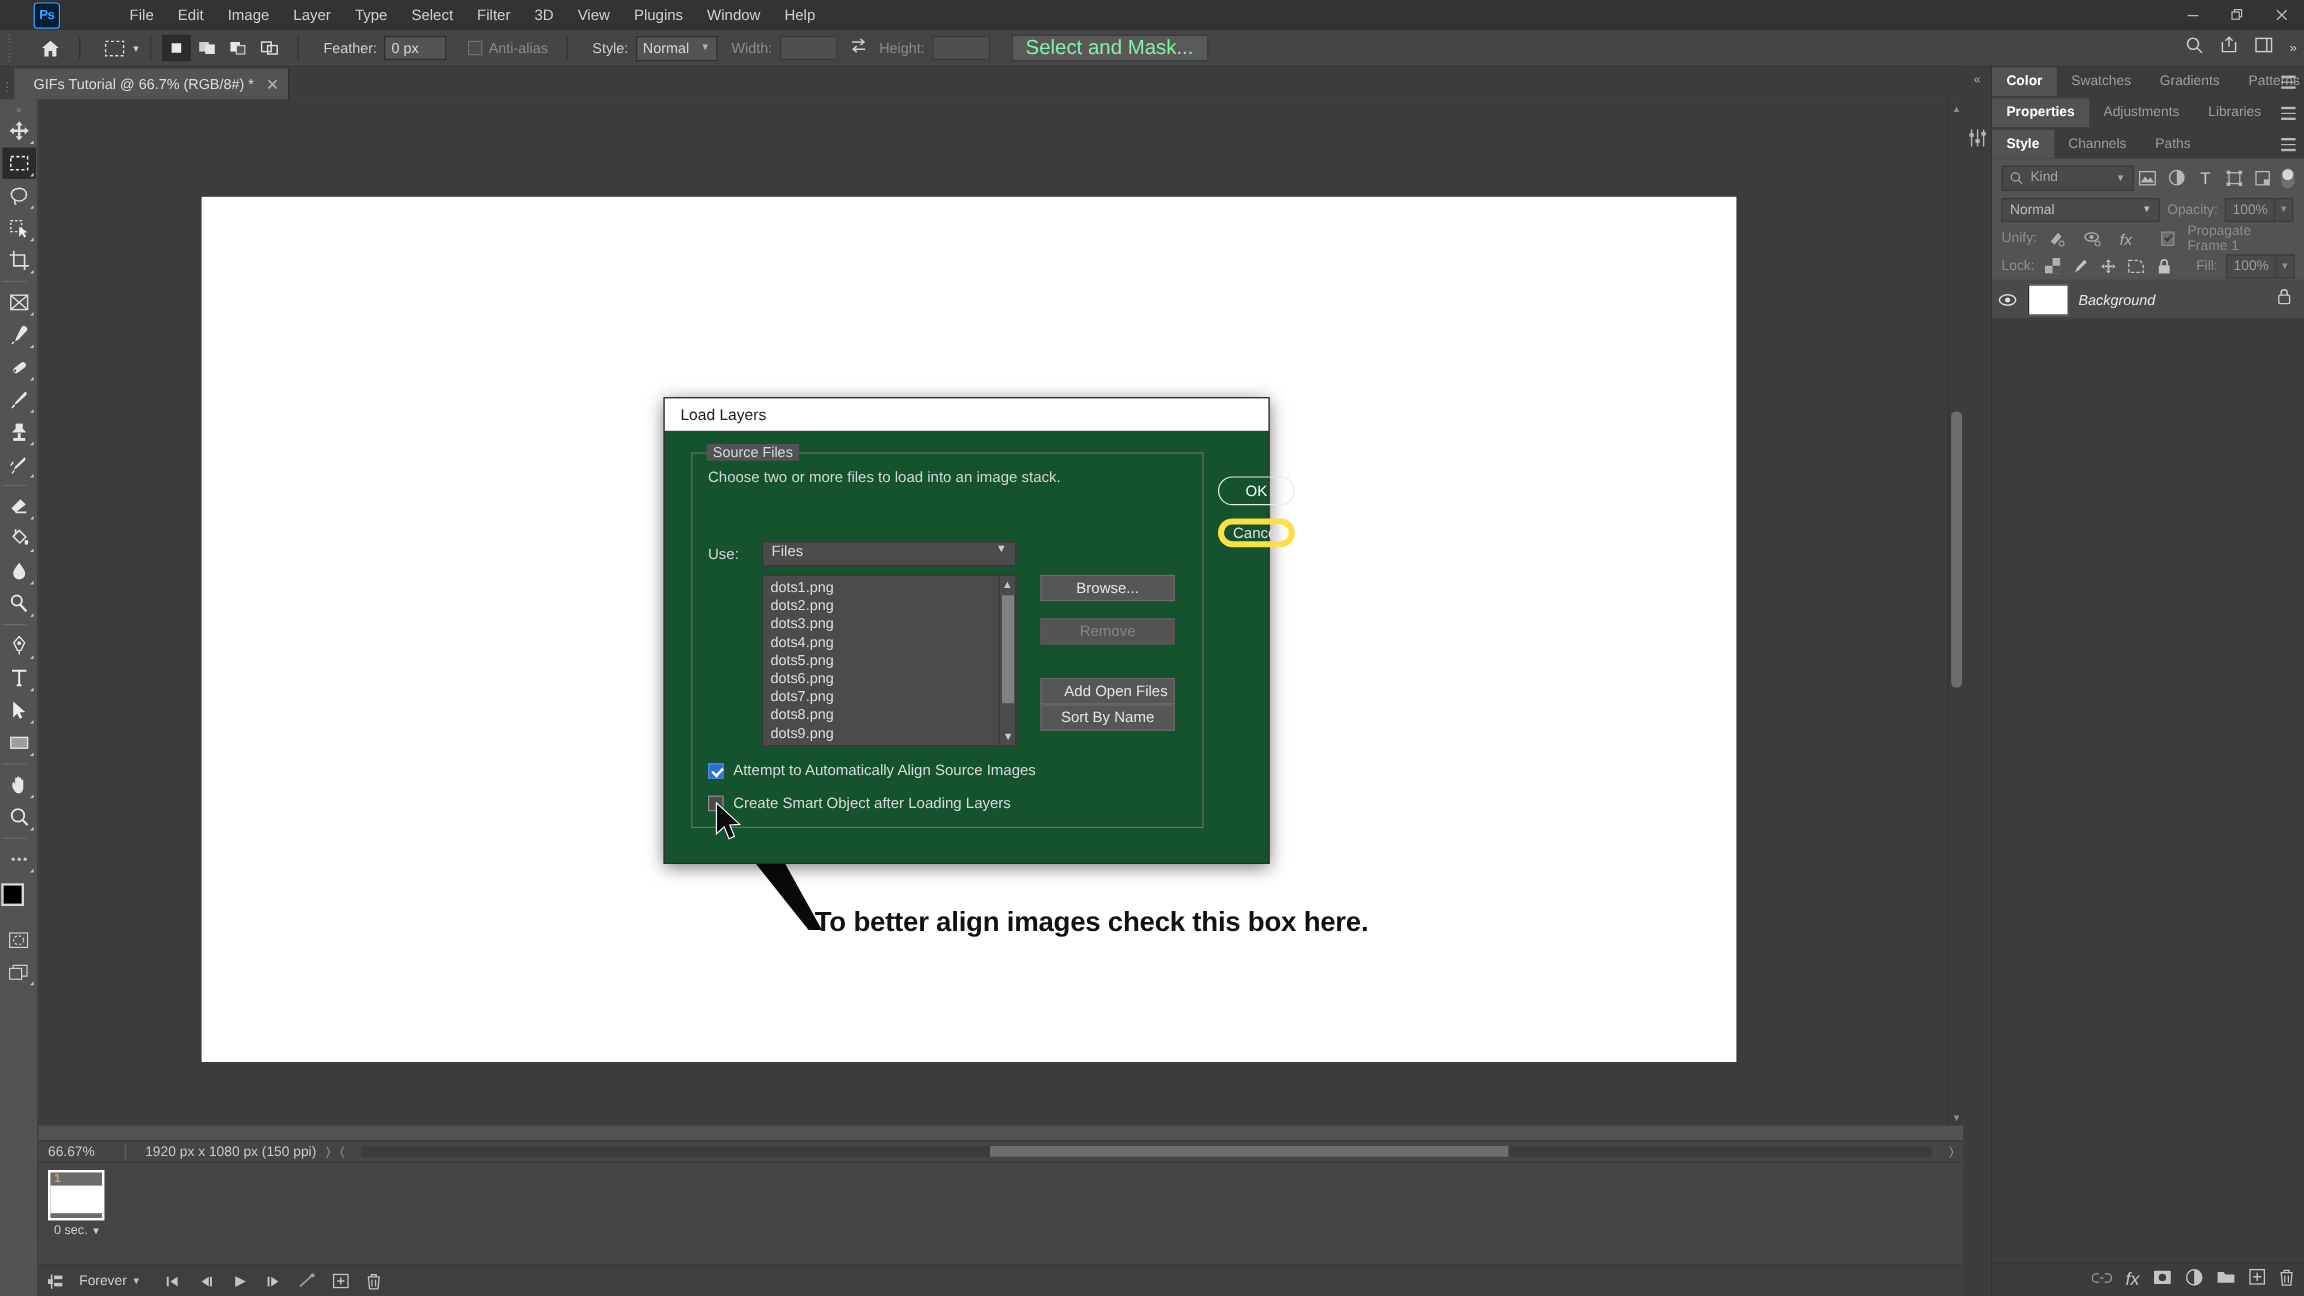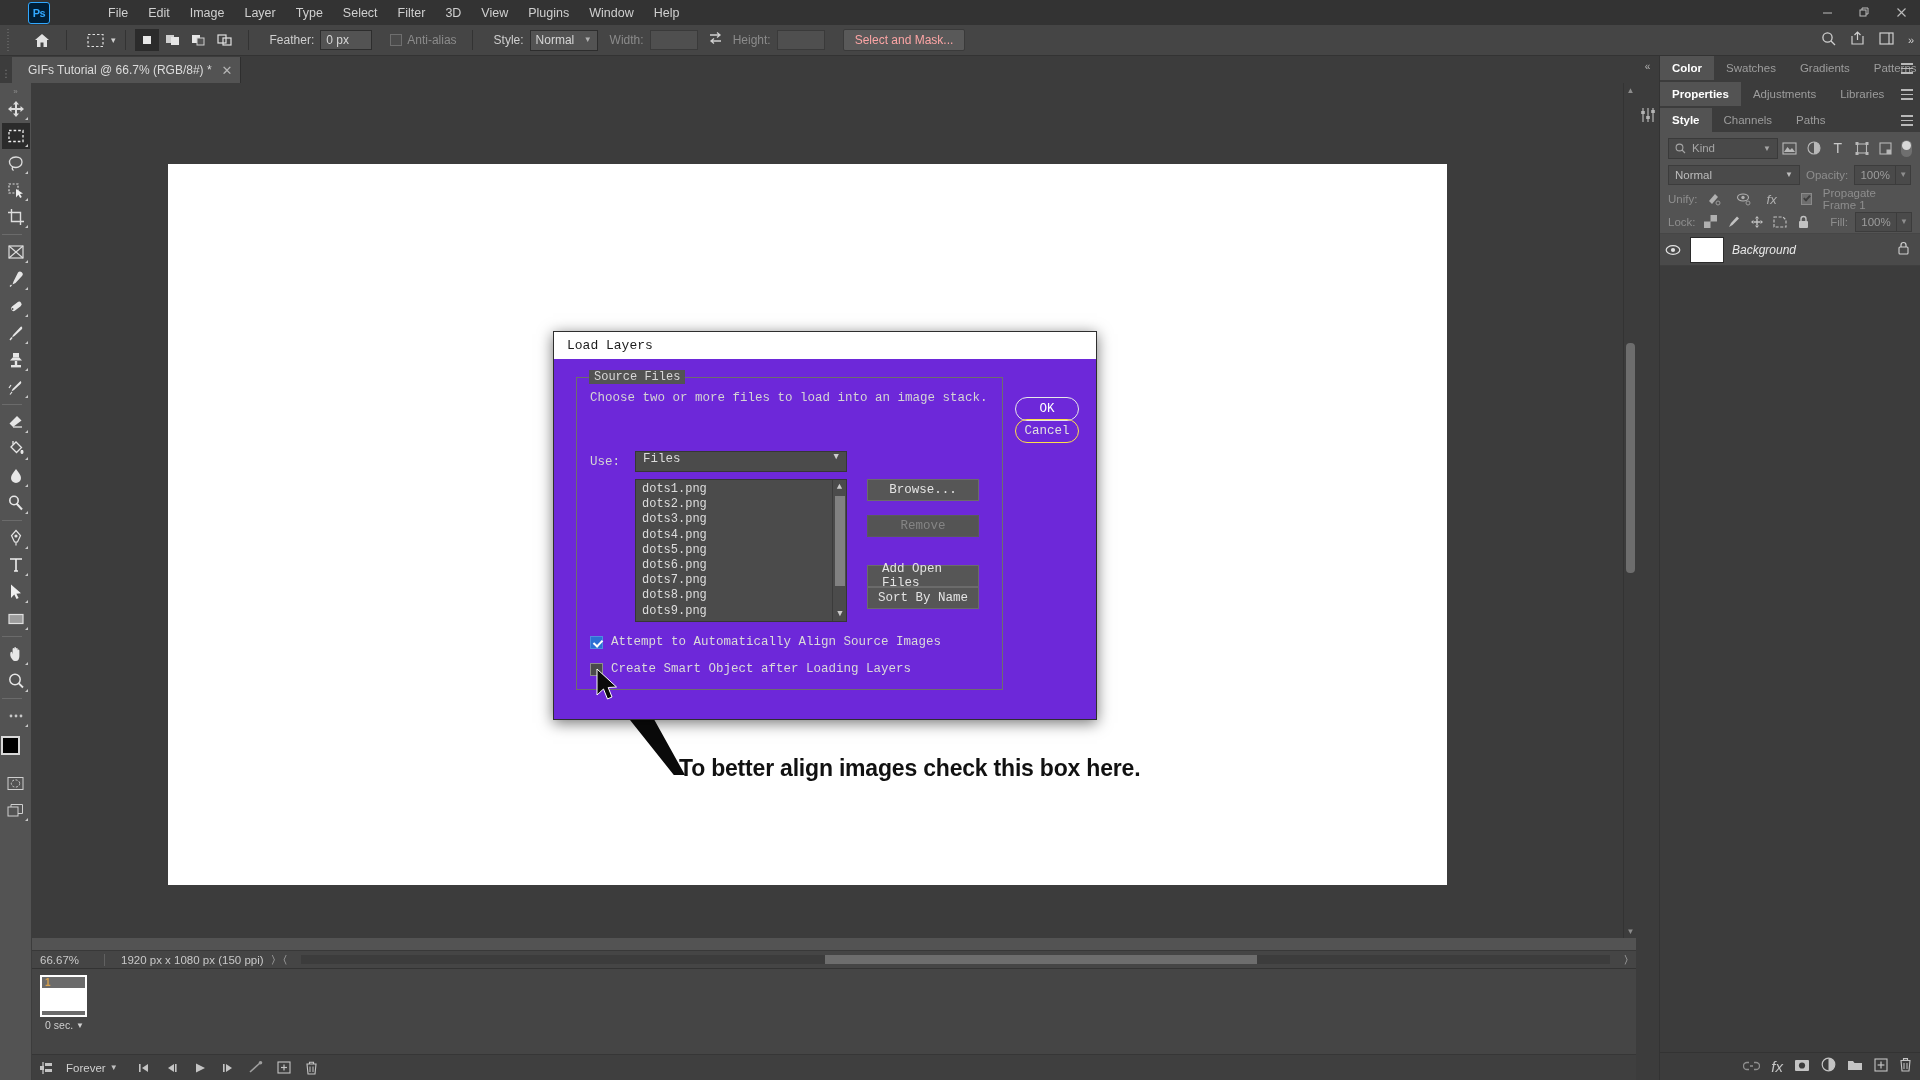--- a/index.html
+++ b/index.html
@@ -56,21 +56,21 @@
   .opt-input.blank { background:#4f4f4f; border-color:#3a3a3a; width:48px; }
   .opt-check { width: 12px; height: 12px; border: 1px solid #6e6e6e; background:#4b4b4b; margin-right:5px;}
   .opt-select {
     background: #535353; border: 1px solid #2d2d2d; height: 21px; width: 68px;
     color: #d6d6d6; font-size: 12px; padding: 0 5px; line-height: 20px;
     display:flex; align-items:center; justify-content:space-between;
   }
   .opt-select .cv { font-size:8px; color:#b0b0b0; }
   .selmask-btn {
     background:#595959; border:1px solid #3a3a3a; border-radius:2px; height:22px;
-    color:#fca5a5; font-size:12px; padding: 0 11px; line-height:20px; margin-left: 18px;
+    color:#86efac; font-size:17px; padding: 0 11px; line-height:20px; margin-left: 18px;
   }
   .opt-right { position:absolute; right: 6px; display:flex; align-items:center; gap:14px;}
 
   
   .tabbar {
     position: absolute; top: 56px; left: 0; width: 1920px; height: 27px;
     background: #3c3c3c; display:flex; align-items: flex-end;
   }
   .tab-grip { width:12px;height:20px;color:#7d7d7d;font-size:10px;display:flex;align-items:center;justify-content:center;}
   .doctab {
@@ -217,24 +217,23 @@
   .layer-name{ font-size:12px; color:#e8e8e8; font-style:italic; flex:1;}
   .layer-lock{ margin-right:10px; }
   .lay-footer {
     position:absolute; bottom:0; left:0; width:260px; height:28px; background:#3c3c3c;
     display:flex; align-items:center; justify-content:flex-end; padding-right:8px; gap:11px;
     border-top:1px solid #333;
   }
 
   
   .dlg {
-    position:absolute; left:553px; top:331px; width:544px; height:389px;
-    background:#6d28d9; box-shadow: 0 3px 14px rgba(0,0,0,.55);
+    position:absolute; left:553px; top:331px; width:505px; height:389px;
+    background:#14532d; box-shadow: 0 3px 14px rgba(0,0,0,.55);
     border:1px solid #2e2e2e;
-    font-family:Liberation Mono, monospace;
   }
   .dlg-title {
     height:27px; background:#ffffff; color:#1c1c1c; font-size:13px;
     display:flex; align-items:center; padding-left:13px;
   }
   .dlg-body { position:relative; height:362px; }
   .group {
     position:absolute; left:22px; top:18px; width:427px; height:313px;
     border:1px solid #6d6d6d;
   }
@@ -272,21 +271,21 @@
   .cbox.checked::after{
     content:""; position:absolute; left:3.5px; top:1px; width:4px; height:7px;
     border:solid #ffffff; border-width:0 2px 2px 0; transform: rotate(43deg);
   }
   .cb-lbl { font-size:12.5px; color:#dadada; }
   .okbtn, .cancelbtn {
     position:absolute; left:461px; width:64px; height:24px; border-radius:12px;
     display:flex; align-items:center; justify-content:center; font-size:12.5px;
   }
   .okbtn { top:38px; border:1.5px solid #e8e8e8; color:#ffffff; }
-  .cancelbtn { top:60px; border:1px solid #fde047; color:#e0e0e0; }
+  .cancelbtn { top:73px; border:5px solid #fde047; color:#e0e0e0; }
 
   
   .anno-text {
     position:absolute; left:679px; top:755px; font-size:23px; font-weight:bold;
     color:#111111; letter-spacing:-0.2px; white-space:nowrap;
   }
   .anno-arrow { position:absolute; left:585px; top:655px; }
   .cursor { position:absolute; left:596px; top:668px; }
 </style>
 </head>

